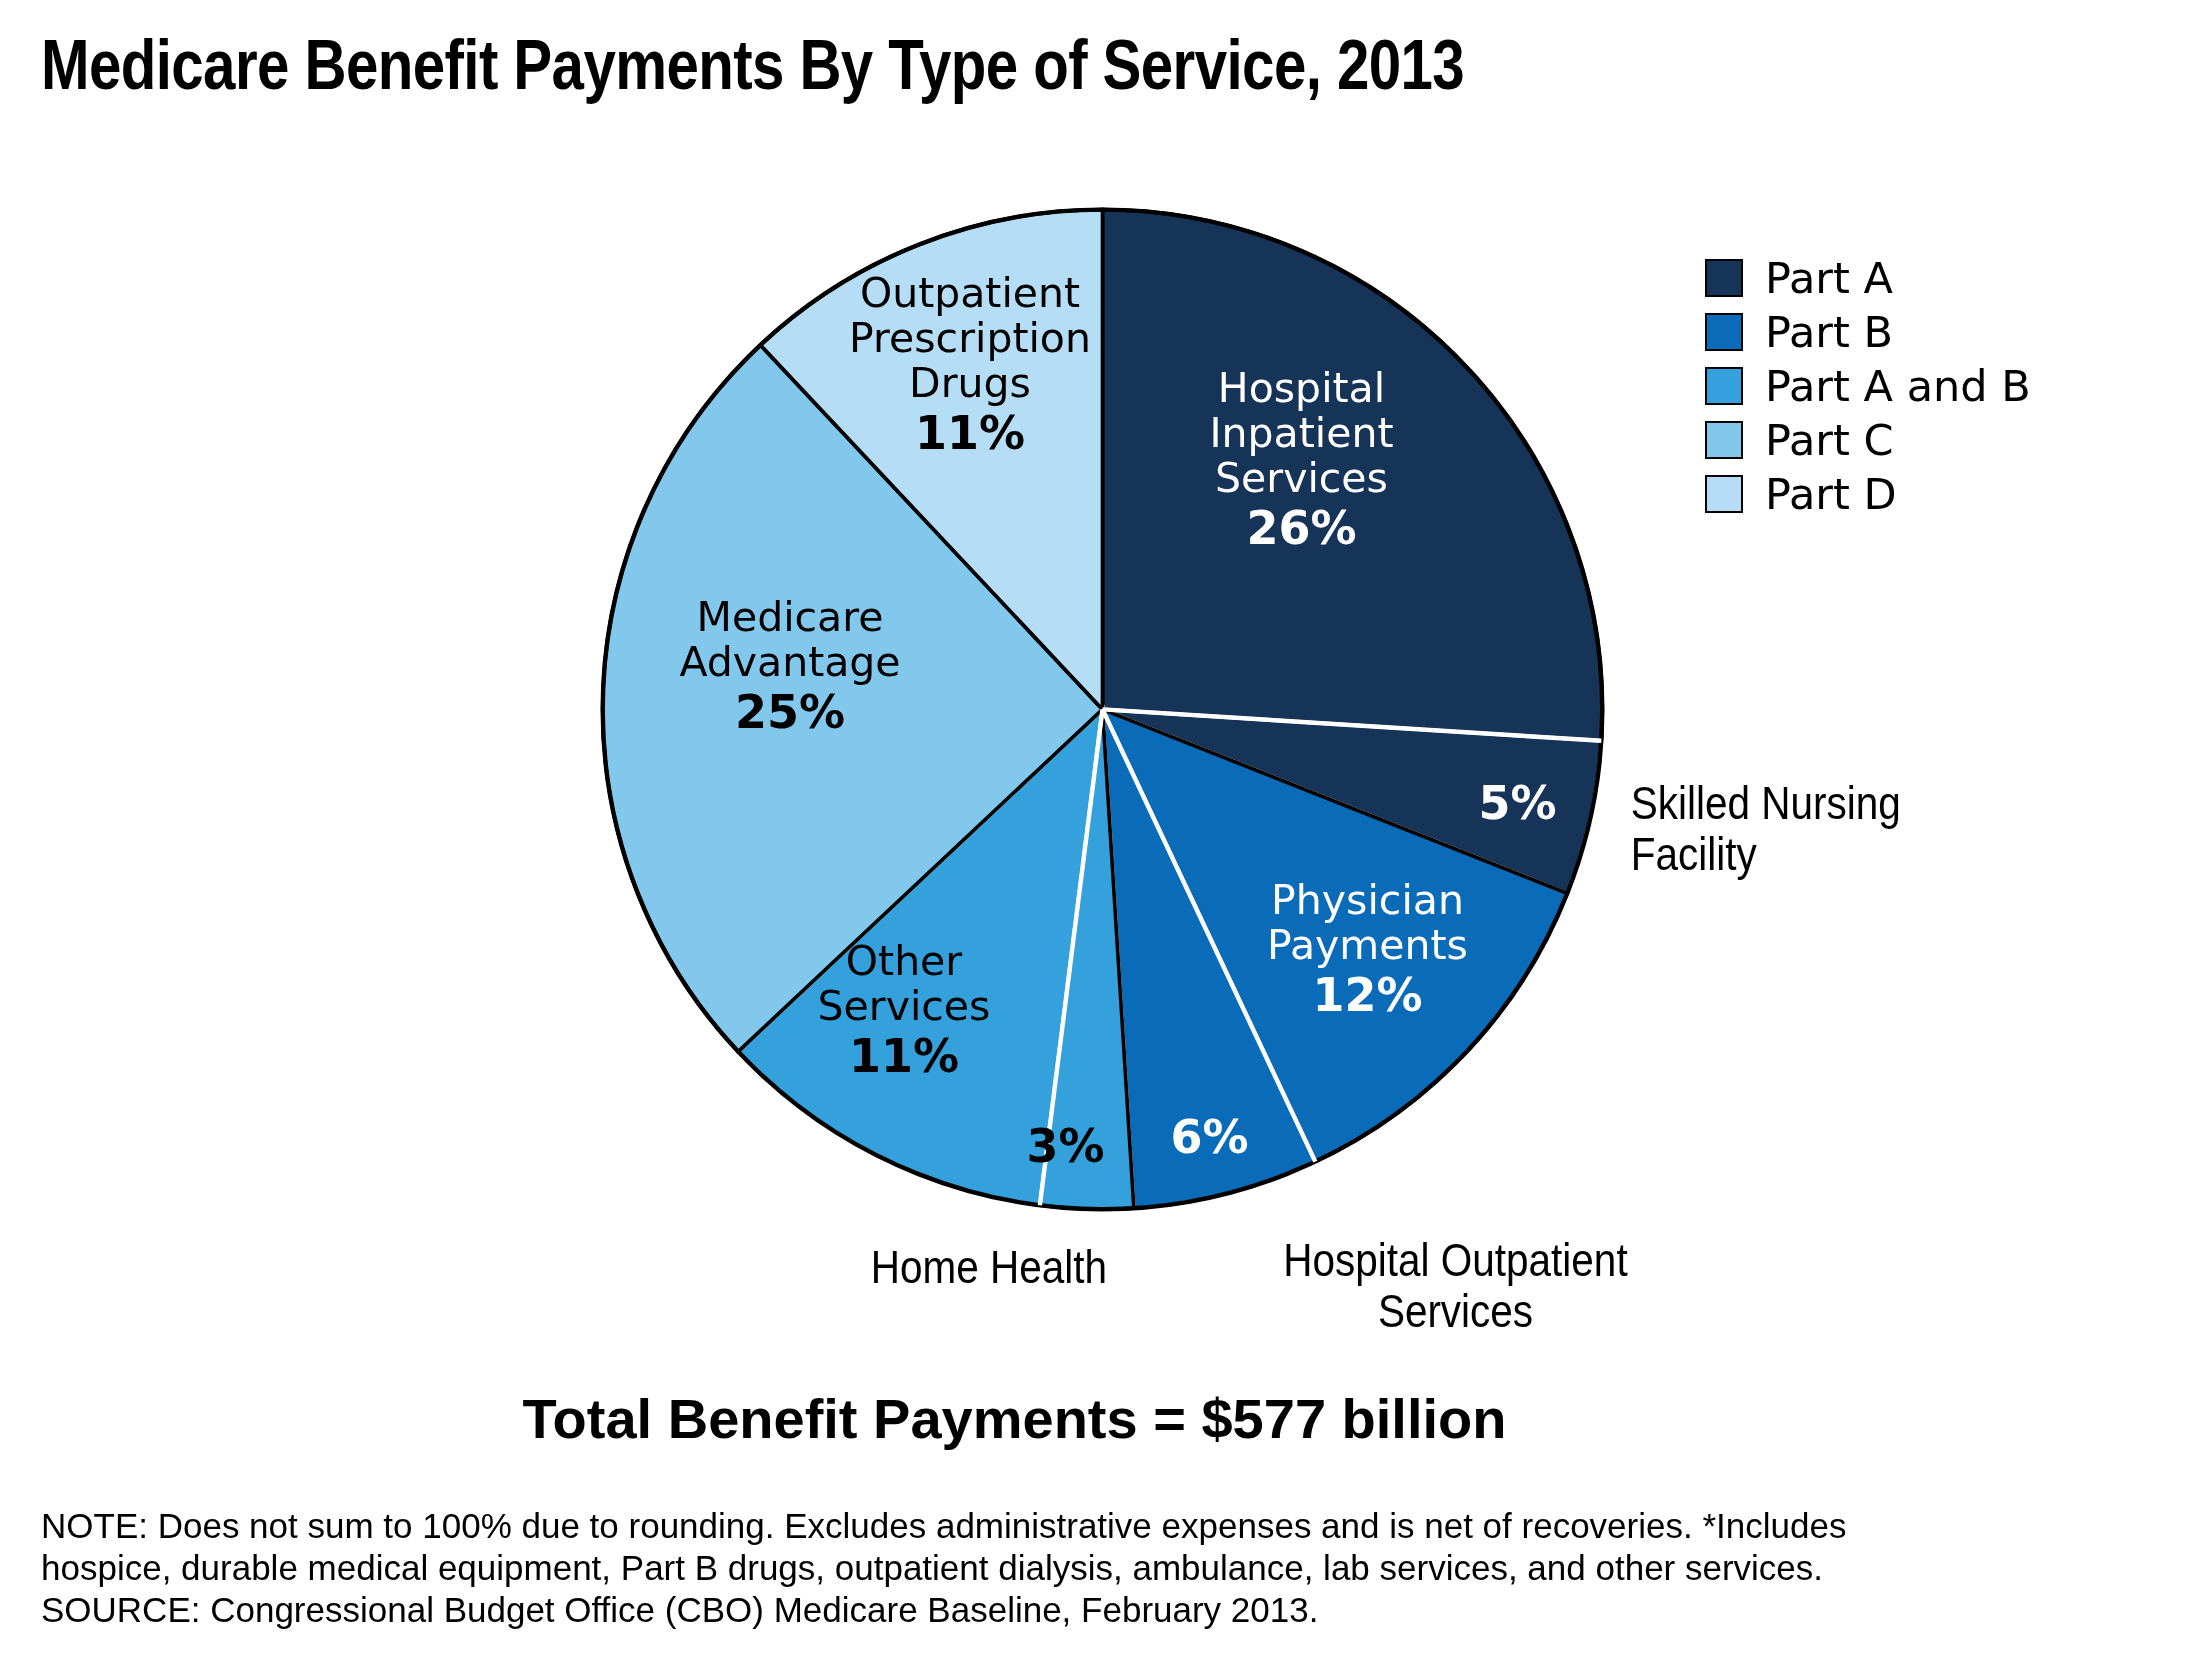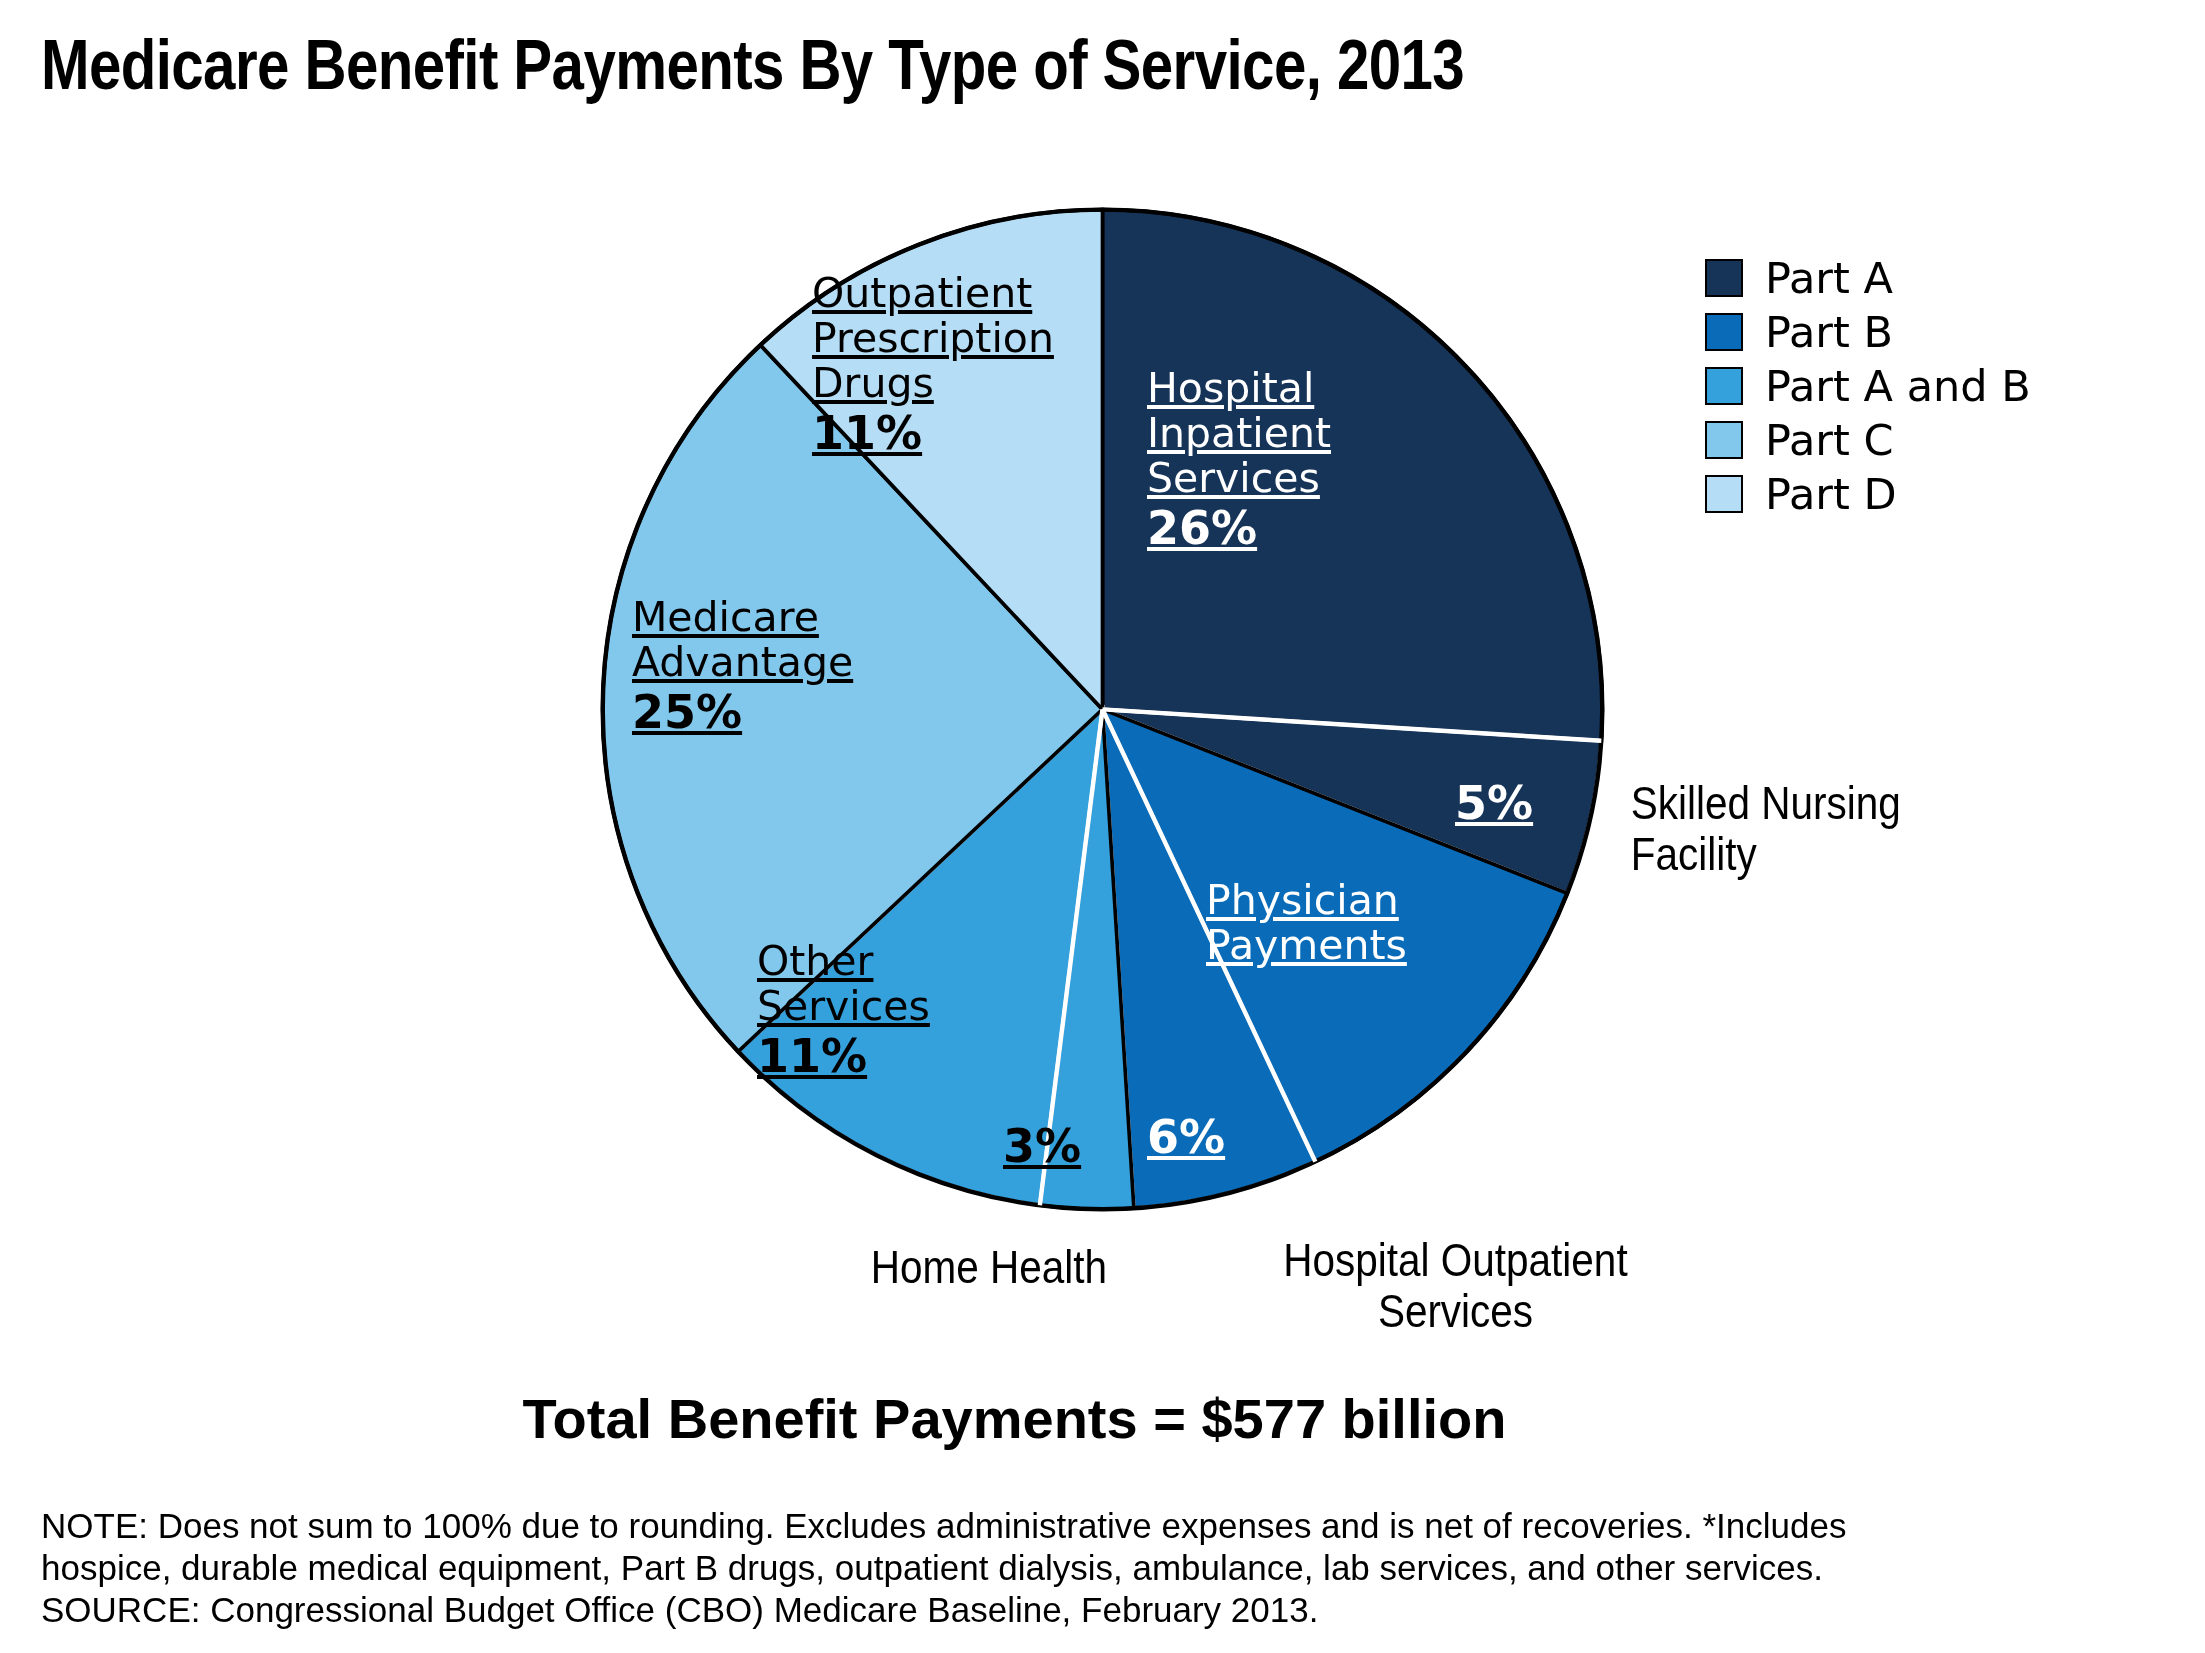--- a/index.html
+++ b/index.html
@@ -41,23 +41,22 @@
     width: 2205px;
     height: 1654px;
   }
   #pie-svg { position: absolute; left: 0; top: 0; }
 
   .slice-label {
     position: absolute;
     font-family: "DejaVu Sans", "Liberation Sans", sans-serif;
     font-size: 41px;
     line-height: 45px;
-    text-align: left;
-    white-space: nowrap;
-    text-decoration: underline;
+    text-align: center;
+    white-space: nowrap;
   }
   .slice-label .pct {
     display: block;
     font-weight: bold;
     font-size: 46px;
     line-height: 54px;
   }
   .slice-label.light { color: #ffffff; }
   .slice-label.dark  { color: #000000; }
 
@@ -194,20 +193,21 @@
       <span>Hospital<br>Inpatient<br>Services</span>
       <span class="pct">26%</span>
     </div>
 
     <div class="slice-label light" style="left:1455px; top:776px; width:125px;">
       <span class="pct">5%</span>
     </div>
 
     <div class="slice-label light" style="left:1206px; top:878px; width:323px;">
       <span>Physician<br>Payments</span>
+      <span class="pct">12%</span>
     </div>
 
     <div class="slice-label light" style="left:1147px; top:1110px; width:125px;">
       <span class="pct">6%</span>
     </div>
 
     <div class="slice-label dark" style="left:1003px; top:1119px; width:125px;">
       <span class="pct">3%</span>
     </div>
 

